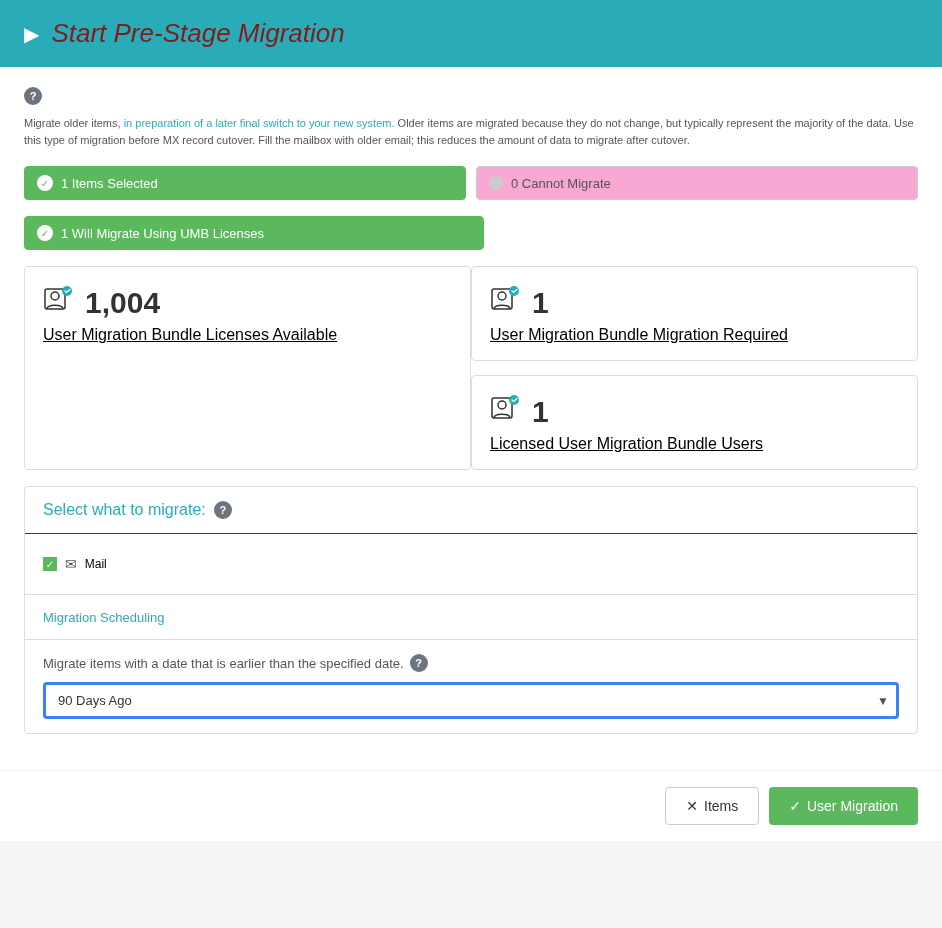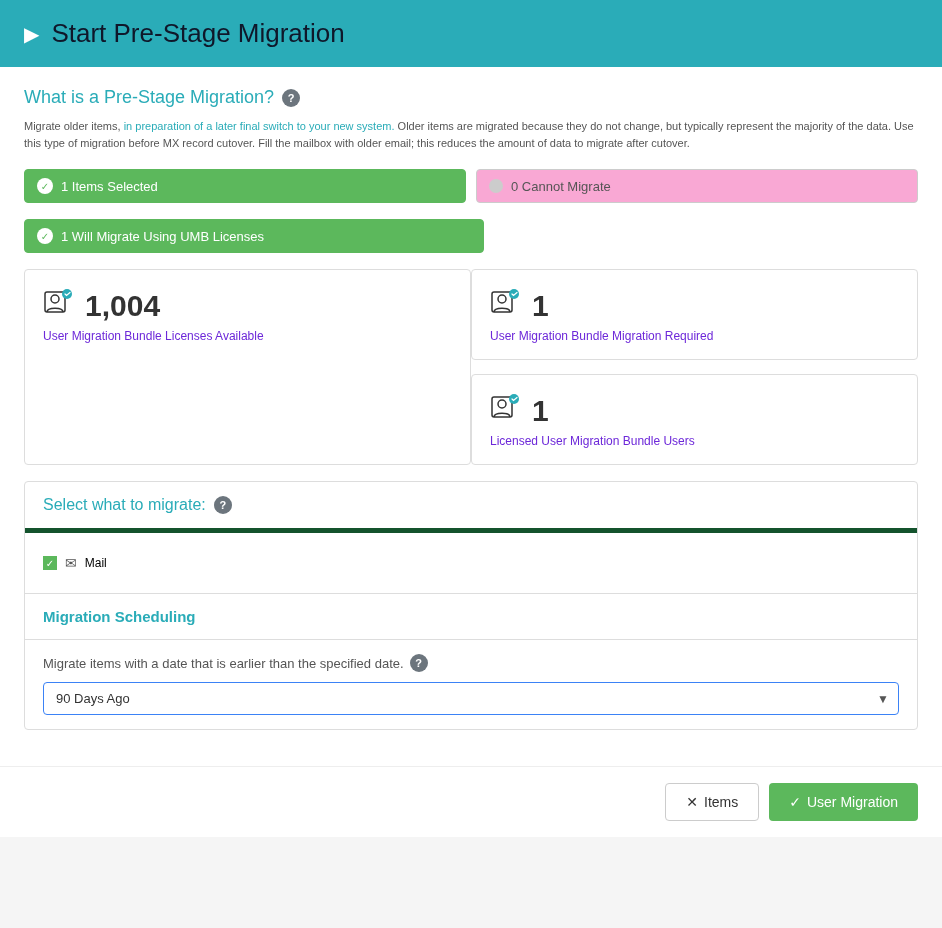--- a/index.html
+++ b/index.html
@@ -18,23 +18,24 @@
       padding: 18px 24px;
       display: flex;
       align-items: center;
       gap: 12px;
     }
     .header-icon {
       color: white;
       font-size: 20px;
     }
     .header-title {
-      color: #0f172a;
+      color: #7f1d1d;
       font-size: 26px;
       font-weight: 400;
+      font-style: italic;
     }
 
     
     .main {
       padding: 20px 24px;
       background: white;
     }
 
     .section-heading {
       display: flex;
@@ -154,34 +155,35 @@
       font-weight: 700;
       color: #333;
     }
 
     .card-icon {
       font-size: 26px;
       color: #333;
     }
 
     .card-label {
-      font-size: 12px;
-      color: #6d28d9;
+      font-size: 16px;
+      color: #000000;
+      text-decoration: underline;
     }
 
     
     .section-panel {
       border: 1px solid #ddd;
       border-radius: 4px;
       margin-bottom: 16px;
     }
 
     .panel-header {
       padding: 14px 18px;
-      border-bottom: 5px solid #14532d;
+      border-bottom: 1px solid #14532d;
     }
 
     .panel-title {
       font-size: 16px;
       color: #2aacb8;
       font-weight: 500;
       display: flex;
       align-items: center;
       gap: 8px;
     }
@@ -229,23 +231,23 @@
     .scheduling-section {
       border-top: 1px solid #ddd;
     }
 
     .scheduling-header {
       padding: 14px 18px;
       border-bottom: 1px solid #ddd;
     }
 
     .scheduling-title {
-      font-size: 15px;
+      font-size: 13px;
       color: #2aacb8;
-      font-weight: 700;
+      font-weight: 400;
     }
 
     .scheduling-body {
       padding: 14px 18px;
     }
 
     .scheduling-label {
       font-size: 13px;
       color: #555;
       margin-bottom: 10px;
@@ -254,21 +256,21 @@
       gap: 6px;
     }
 
     .select-wrapper {
       position: relative;
     }
 
     .date-select {
       width: 100%;
       padding: 8px 12px;
-      border: 1px solid #3b82f6;
+      border: 3px solid #3b82f6;
       border-radius: 4px;
       font-size: 13px;
       color: #333;
       background: white;
       appearance: none;
       cursor: pointer;
     }
 
     .select-arrow {
       position: absolute;
@@ -317,21 +319,20 @@
 <body>
 
 <div class="header">
   <span class="header-icon">▶</span>
   <span class="header-title">Start Pre-Stage Migration</span>
 </div>
 
 <div class="main">
 
   <div class="section-heading">
-    <span>What is a Pre-Stage Migration?</span>
     <span class="help-icon">?</span>
   </div>
 
   <p class="description">
     Migrate older items, <em>in preparation of a later final switch to your new system.</em> Older items are migrated because they do not change, but typically represent the majority of the data. Use this type of migration before MX record cutover. Fill the mailbox with older email; this reduces the amount of data to migrate after cutover.
   </p>
 
   <div class="stats-grid">
     <div class="stat-badge green">
       <span class="badge-dot green-dot">✓</span>

